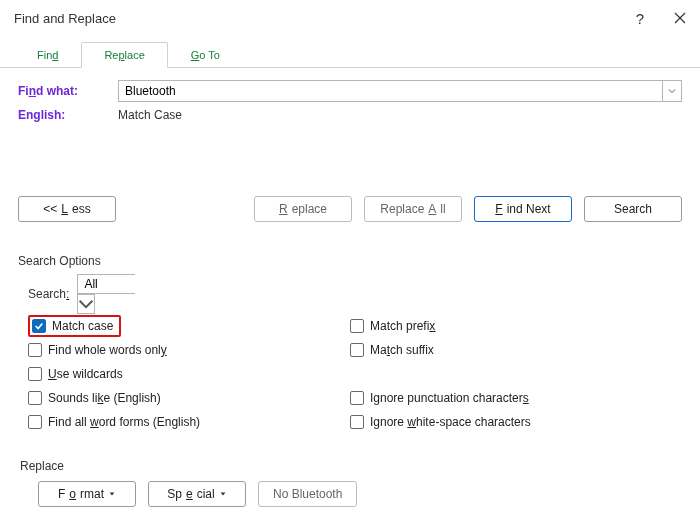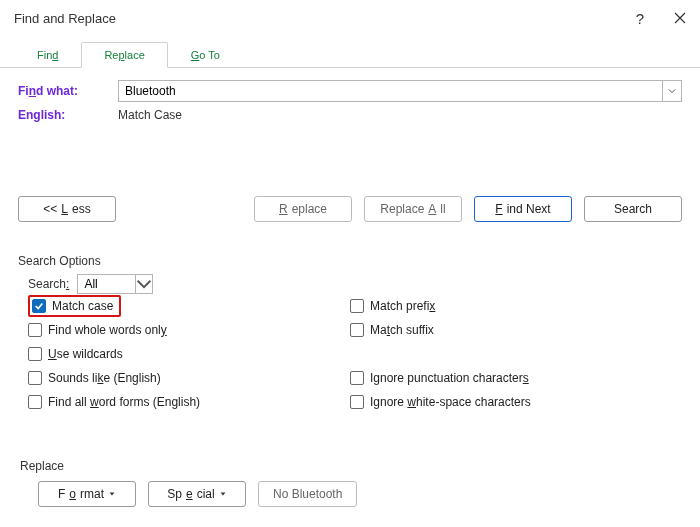--- a/index.html
+++ b/index.html
@@ -31,21 +31,21 @@
   .btnrow { display:flex; gap:12px; padding: 48px 18px 8px 18px; }
   .btn { height:26px; min-width:98px; border:1px solid #bcbcbc; background:#fff; border-radius:3px; font-size:12px; color:#666; display:flex; align-items:center; justify-content:center; padding:0 14px; gap:4px; }
   .btn.enabled { color:#222; border-color:#9a9a9a; }
   .btn.primary { border:1.5px solid #1a66c9; color:#1a1a1a; }
   .spacer { flex:1; }
 
   
   .section-label { padding: 0 18px; font-size:12px; color:#333; margin-top:24px; }
   .search-opts { padding: 6px 28px 0 28px; display:flex; gap:40px; }
   .search-row { display:flex; align-items:center; gap:8px; }
-  .small-select { display:flex; }
+  .small-select { display:flex;flex-direction:column; }
   .small-select input { width:58px; height:20px; border:1px solid #b5b5b5; border-right:none; padding:2px 6px; font-size:12px; outline:none;}
   .small-select .dd { width:18px; height:20px; border:1px solid #b5b5b5; display:flex; align-items:center; justify-content:center; }
 
   .cols { display:flex; padding: 0 28px; }
   .col { flex:1; }
   .chk { display:flex; align-items:center; gap:6px; height:24px; font-size:12px; color:#222;}
   .chk .box { width:14px; height:14px; border:1px solid #6a6a6a; border-radius:2px; display:flex; align-items:center; justify-content:center; background:#fff;}
   .chk .box.checked { background:#0f6cbd; border-color:#0f6cbd; }
   .chk .box.checked svg { width:10px; height:10px; }
 

